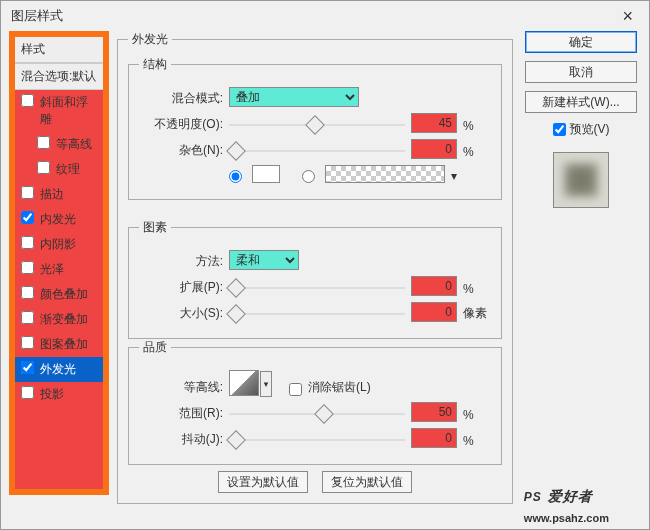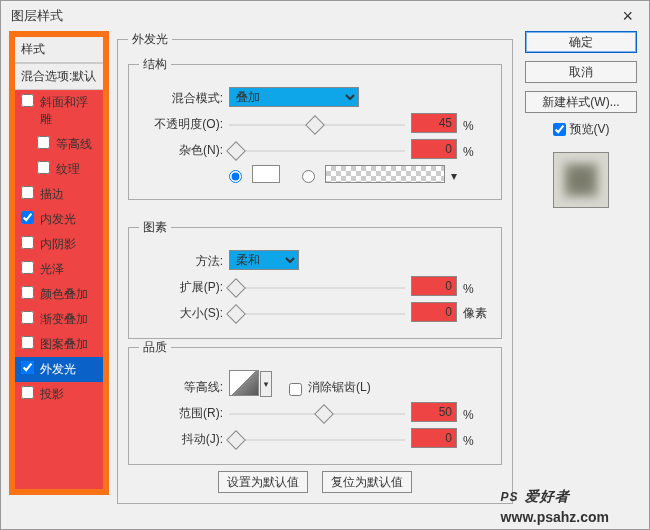--- a/index.html
+++ b/index.html
@@ -19,35 +19,35 @@
 .left input[type=checkbox]{margin-right:2px}
 .mid{flex:1;display:flex;flex-direction:column;gap:6px}
 fieldset{border:1px solid #aaa;padding:8px 10px 10px 10px}
 legend{padding:0 4px}
 .row{display:flex;align-items:flex-end;margin:6px 0;gap:6px}
 .lbl{width:84px;text-align:right}
 .sld{flex:1;height:16px;position:relative;background:linear-gradient(#ddd,#ddd) no-repeat center/100% 2px}
 .sld .knob{position:absolute;top:1px;width:14px;height:14px;background:#eee;border:1px solid #888;transform:rotate(45deg)}
 .num{width:46px;height:20px;border:1px solid #888;background:#ef4444;text-align:right;padding:0 4px}
 .unit{width:28px}
-select{height:20px;border:1px solid #888;background:#0ea5e9;padding:0 2px}
+select{height:20px;border:1px solid #888;background:#5eead4;padding:0 2px}
 .swatch{width:28px;height:18px;border:1px solid #888;background:#fff}
 .checker{width:120px;height:18px;border:1px solid #888;background:repeating-conic-gradient(#ccc 0 25%,#fff 0 50%) 0 0/10px 10px}
 .contour{width:30px;height:26px;border:1px solid #888;background:linear-gradient(135deg,#fff 49%,#888 50%,#555 100%);position:relative}
 .contour .dd{position:absolute;right:-14px;top:0;height:26px;width:12px;border:1px solid #888;background:#eee;display:flex;align-items:center;justify-content:center;font-size:9px}
 .btnrow{display:flex;gap:14px;justify-content:center;margin-top:6px}
 .btn{min-width:90px;height:22px;border:1px solid #888;background:#f5f5f5;cursor:pointer}
 .right{width:120px;display:flex;flex-direction:column;gap:8px;align-items:center}
 .rbtn{width:112px;height:22px;border:1px solid #888;background:#f5f5f5;cursor:pointer}
 .rbtn.primary{border:1px solid #0a62c9;box-shadow:0 0 0 1px #7bb3ee inset}
 .pvrow{display:flex;align-items:center;gap:4px}
 .preview{width:56px;height:56px;border:1px solid #888;background:#d8d8d0;display:flex;align-items:center;justify-content:center;margin-top:6px}
 .preview .inner{width:34px;height:34px;background:radial-gradient(circle,#7a7a6a 30%,#a7a79a 100%);filter:blur(4px)}
 .watermark{position:absolute;right:40px;bottom:2px;font-size:18px;color:#c4cbd1;font-style:italic;font-weight:bold;letter-spacing:1px}
-.watermark small{font-size:14px;font-style:normal;letter-spacing:0}
+.watermark small{font-size:11px;font-style:normal;letter-spacing:0}
 input[type=radio]{margin:0 4px 0 0}
 </style>
 </head>
 <body>
 
 <div class="titlebar">
   <span class="t">图层样式</span>
   <span class="close">×</span>
 </div>
 

